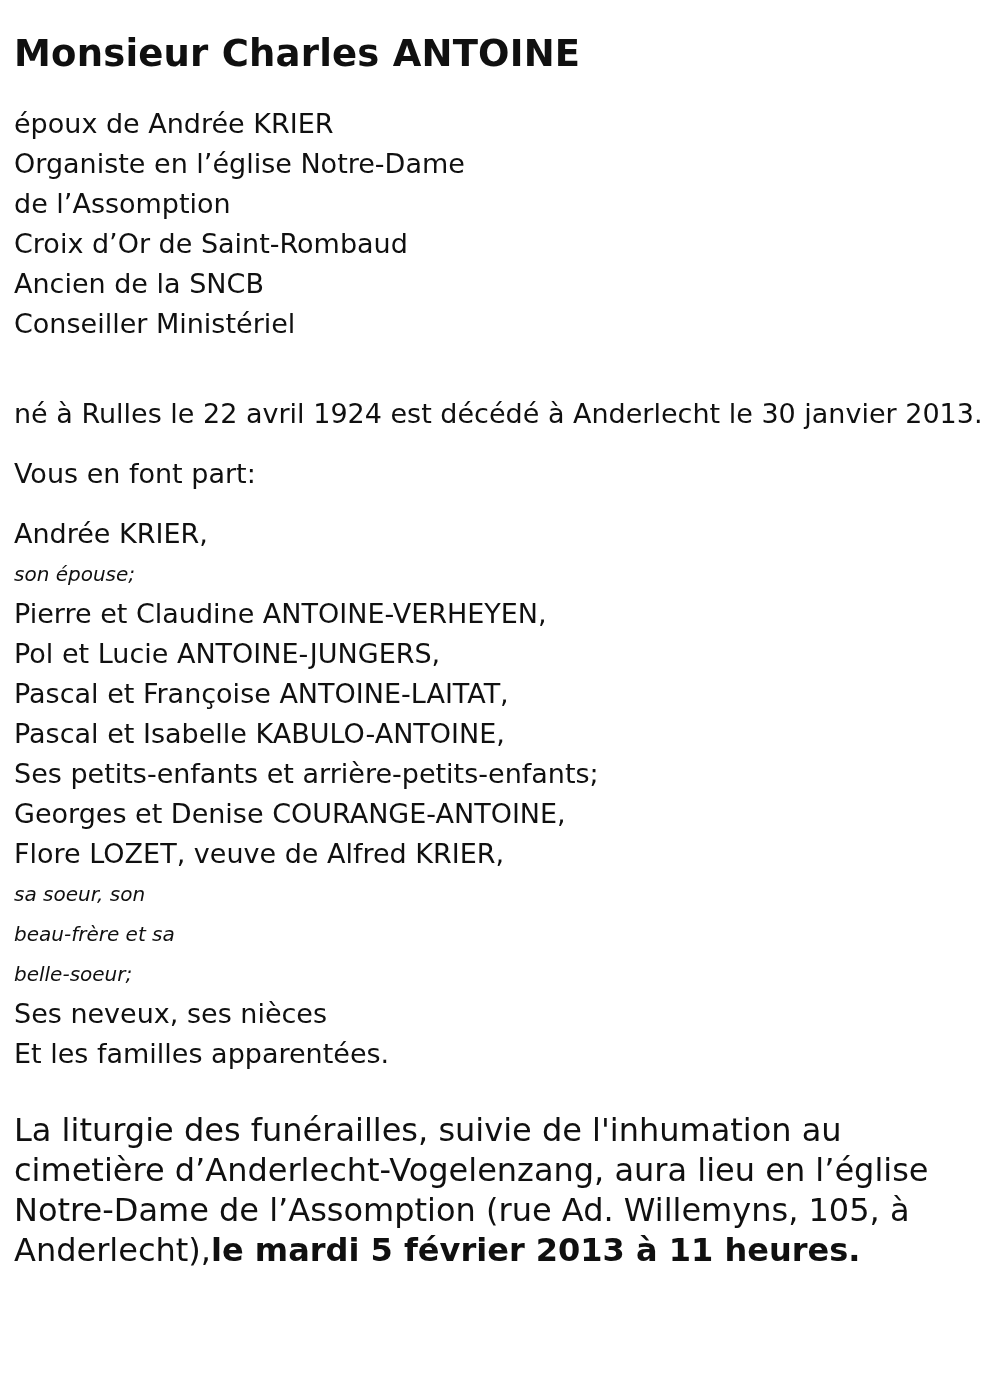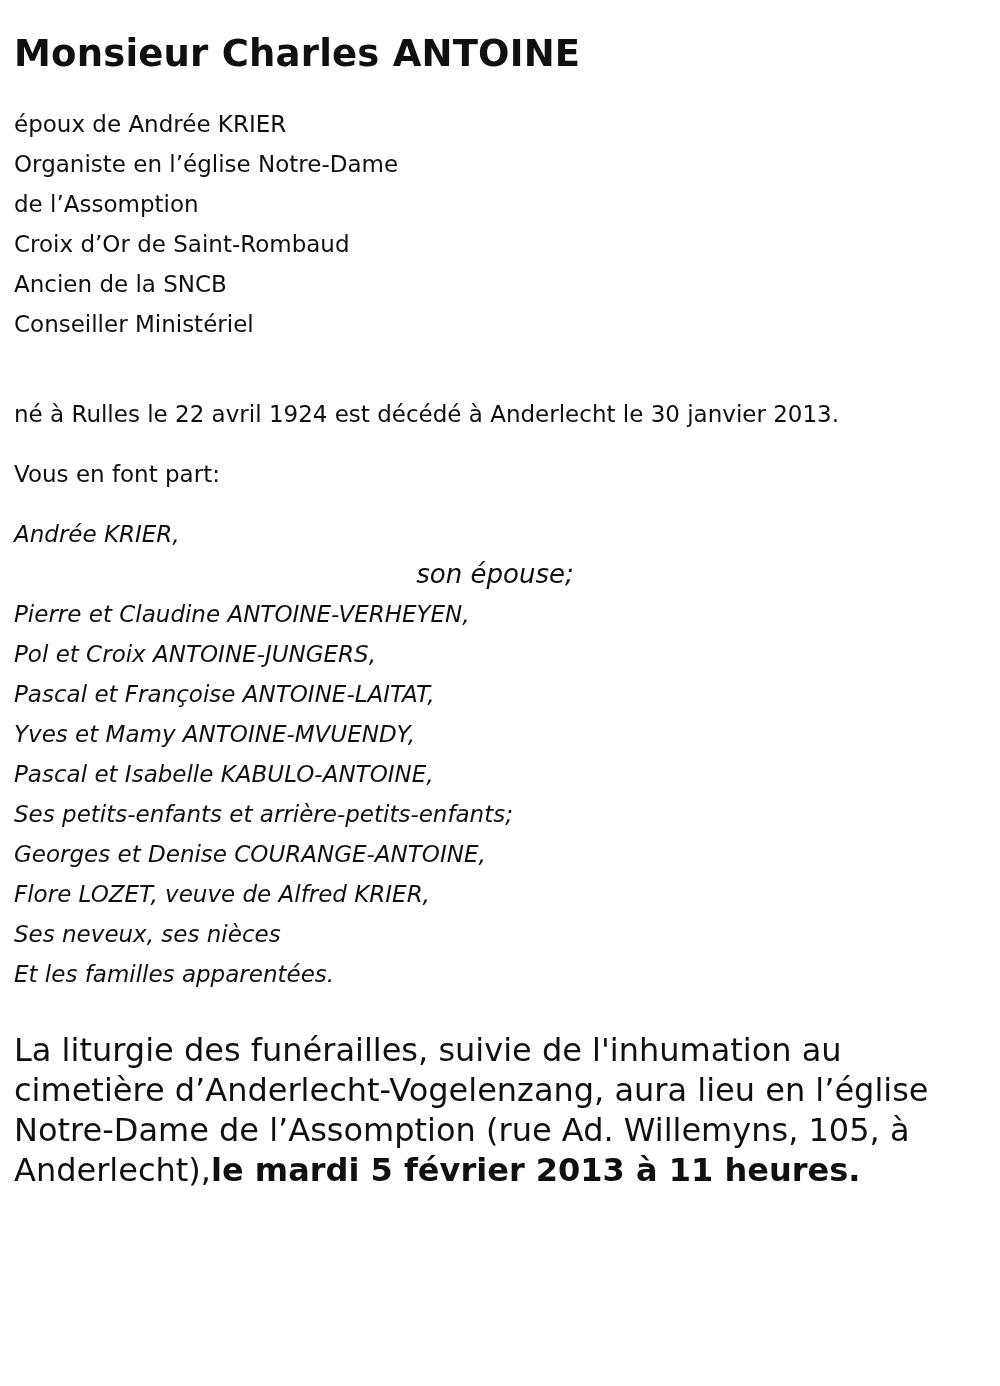--- a/index.html
+++ b/index.html
@@ -25,45 +25,45 @@
   }
   .title {
     font-size: 37px;
     font-weight: bold;
     line-height: 44px;
     letter-spacing: 0.2px;
     margin: 0;
     padding-top: 32px;
   }
   .block {
-    font-size: 23px;
+    font-size: 27px;
     line-height: 40px;
     font-weight: normal;
   }
   .line {
     white-space: pre-wrap;
   }
   .gap-sm { height: 20px; }
   .gap-md { height: 36px; }
   .gap-lg { height: 50px; }
   .relation {
-    font-size: 26px;
+    font-size: 20px;
     line-height: 40px;
     font-style: italic;
-    text-align: center;
+    text-align: left;
     padding-right: 10px;
   }
   .relation .line { white-space: pre-wrap; }
   .para {
     font-size: 32px;
     line-height: 40px;
     width: 960px;
   }
   .para b { font-weight: bold; }
-  .names .line { white-space: pre-wrap; font-style: italic; }
+  .names .line { white-space: pre-wrap; }
   .subtitle { margin-top: 28px; }
 </style>
 </head>
 <body>
 
 <div class="page">
 
   <h1 class="title">Monsieur Charles ANTOINE</h1>
 
   <div class="block subtitle">
@@ -91,30 +91,34 @@
 
   <div class="block names">
     <div class="line">Andrée KRIER,</div>
   </div>
   <div class="relation">
     <div class="line">son épouse;</div>
   </div>
 
   <div class="block names">
     <div class="line">Pierre et Claudine ANTOINE-VERHEYEN,</div>
-    <div class="line">Pol et Croix ANTOINE-JUNGERS,</div>
+    <div class="line">Pol et Lucie ANTOINE-JUNGERS,</div>
     <div class="line">Pascal et Françoise ANTOINE-LAITAT,</div>
-    <div class="line">Yves et Mamy ANTOINE-MVUENDY,</div>
     <div class="line">Pascal et Isabelle KABULO-ANTOINE,</div>
   </div>
 
   <div class="block names">
     <div class="line">Ses petits-enfants et arrière-petits-enfants;</div>
     <div class="line">Georges et Denise COURANGE-ANTOINE,</div>
     <div class="line">Flore LOZET, veuve de Alfred KRIER,</div>
+  </div>
+  <div class="relation">
+    <div class="line">sa soeur, son</div>
+    <div class="line">beau-frère et sa</div>
+    <div class="line">belle-soeur;</div>
   </div>
 
   <div class="block names">
     <div class="line">Ses neveux, ses nièces</div>
     <div class="line">Et les familles apparentées.</div>
   </div>
 
   <div class="gap-md"></div>
 
   <div class="para"><span>La liturgie des funérailles, suivie de l'inhumation au cimetière d’Anderlecht-Vogelenzang, aura lieu en l’église Notre-Dame de l’Assomption (rue Ad. Willemyns, 105, à Anderlecht),</span><b>le mardi 5 février 2013 à 11 heures.</b></div>

